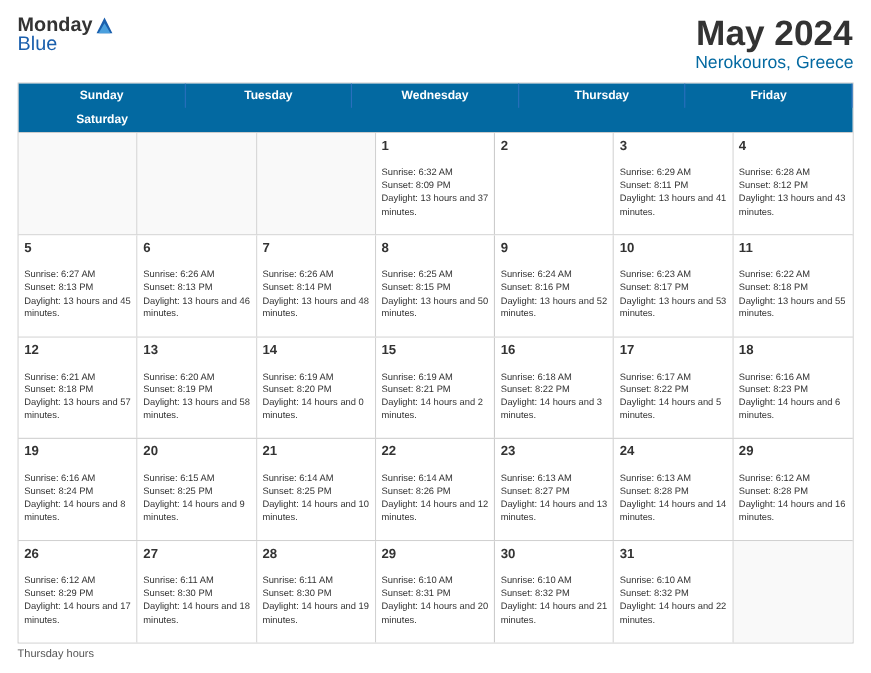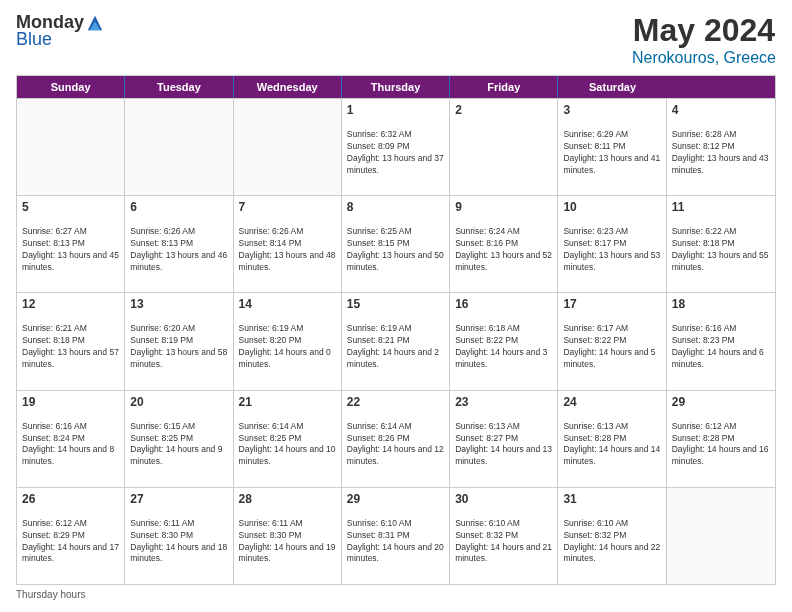--- a/index.html
+++ b/index.html
@@ -55,22 +55,22 @@
       color: #0369a1;
     }
     .calendar {
       flex: 1;
       display: flex;
       flex-direction: column;
       border: 1px solid #ccc;
     }
     .cal-header-row {
       display: grid;
-      grid-template-columns: repeat(7, 1fr);
-      background: #701a75;
+      grid-template-columns: repeat(5, 1fr);
+      background: #0369a1;
     }
     .cal-header-cell {
       color: #fff;
       font-size: 11px;
       font-weight: bold;
       text-align: center;
       padding: 5px 2px;
       border-right: 1px solid #2a6fbd;
     }
     .cal-header-cell:last-child { border-right: none; }

